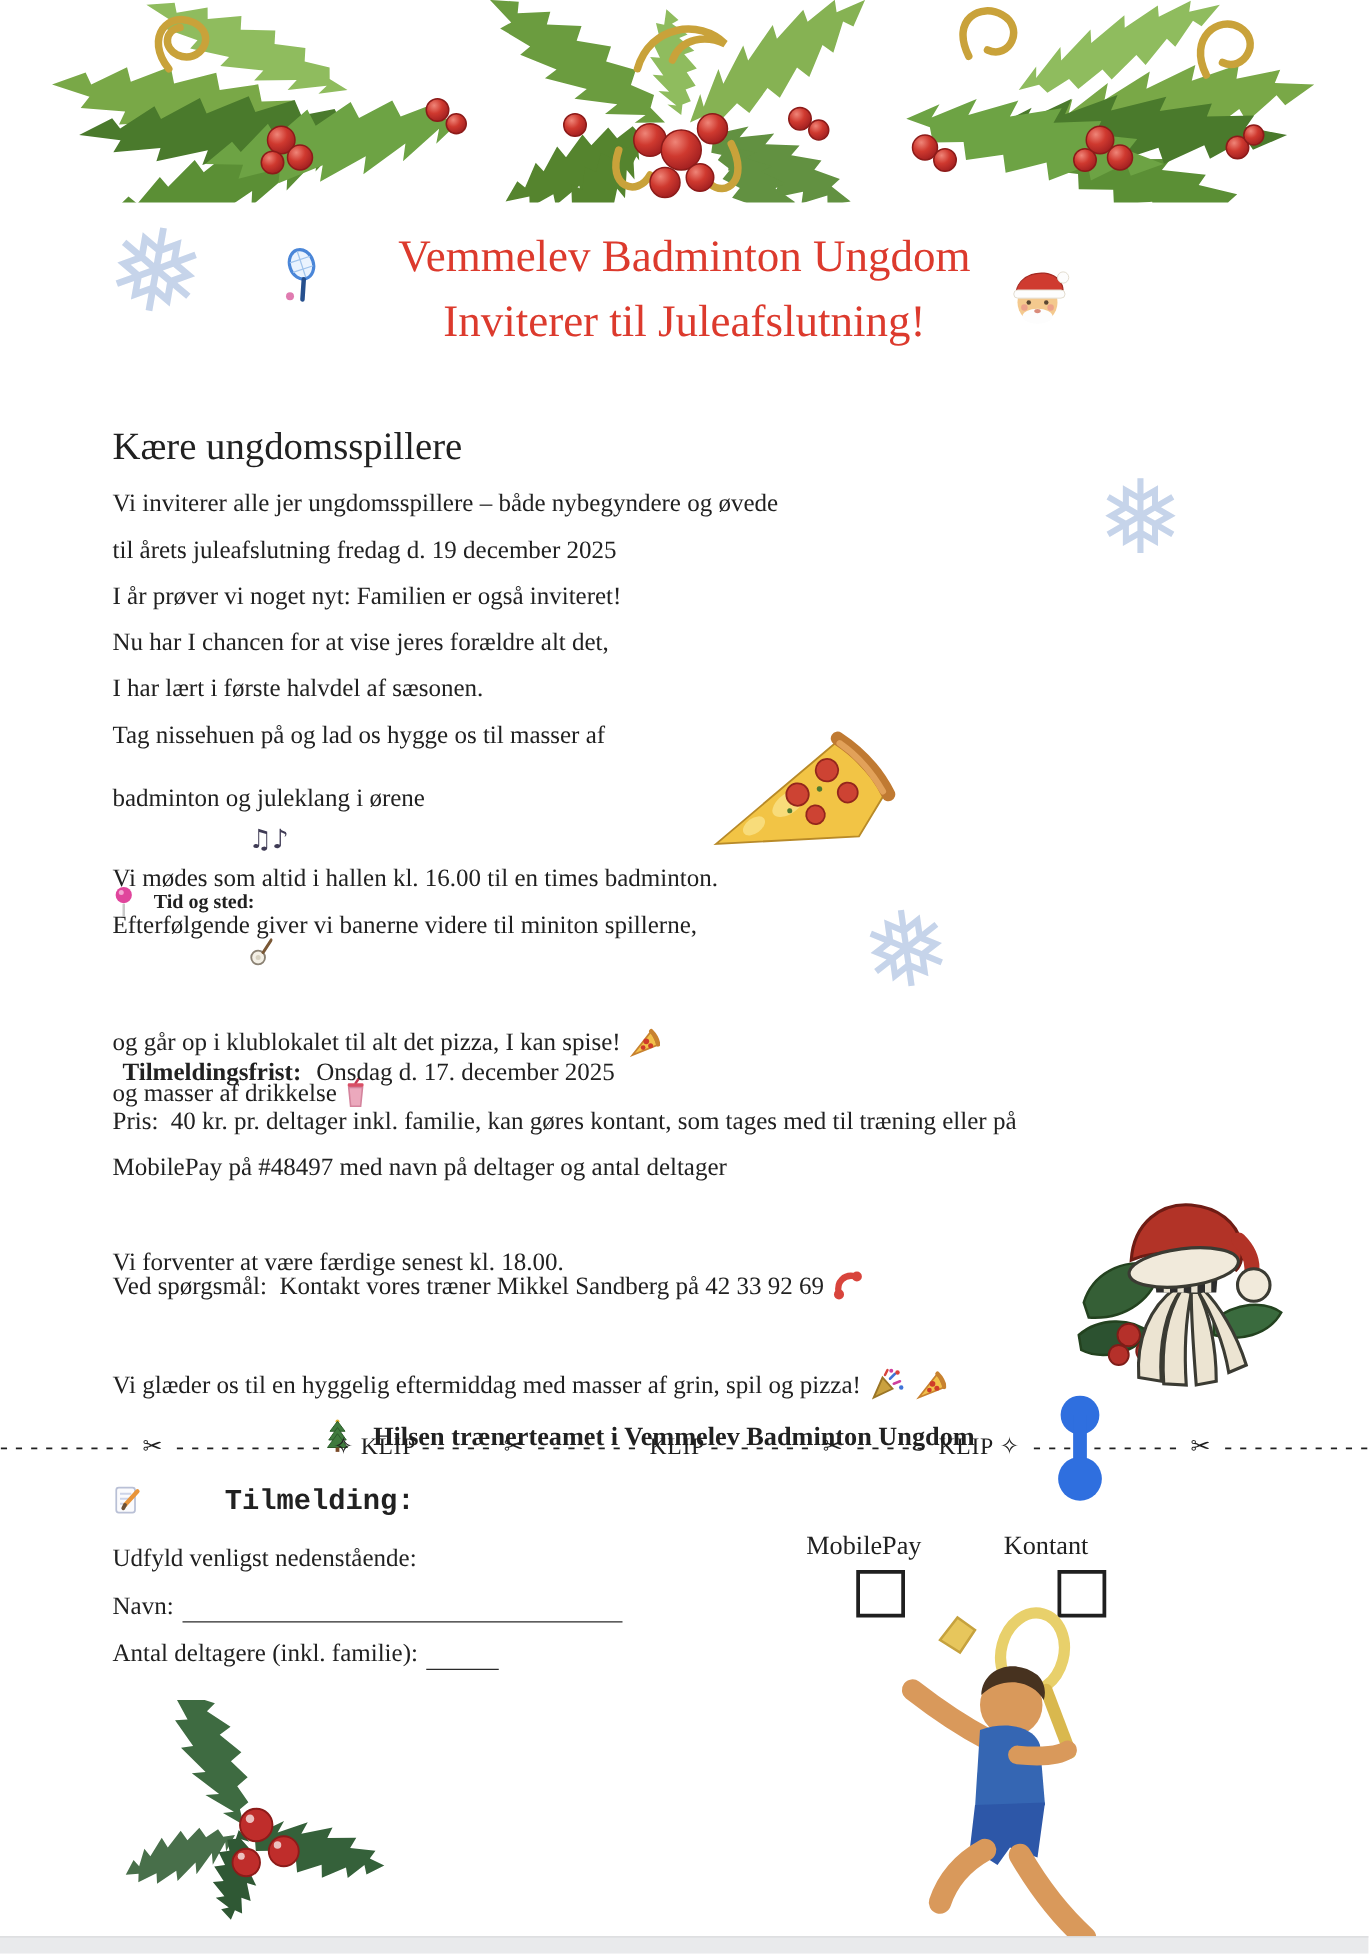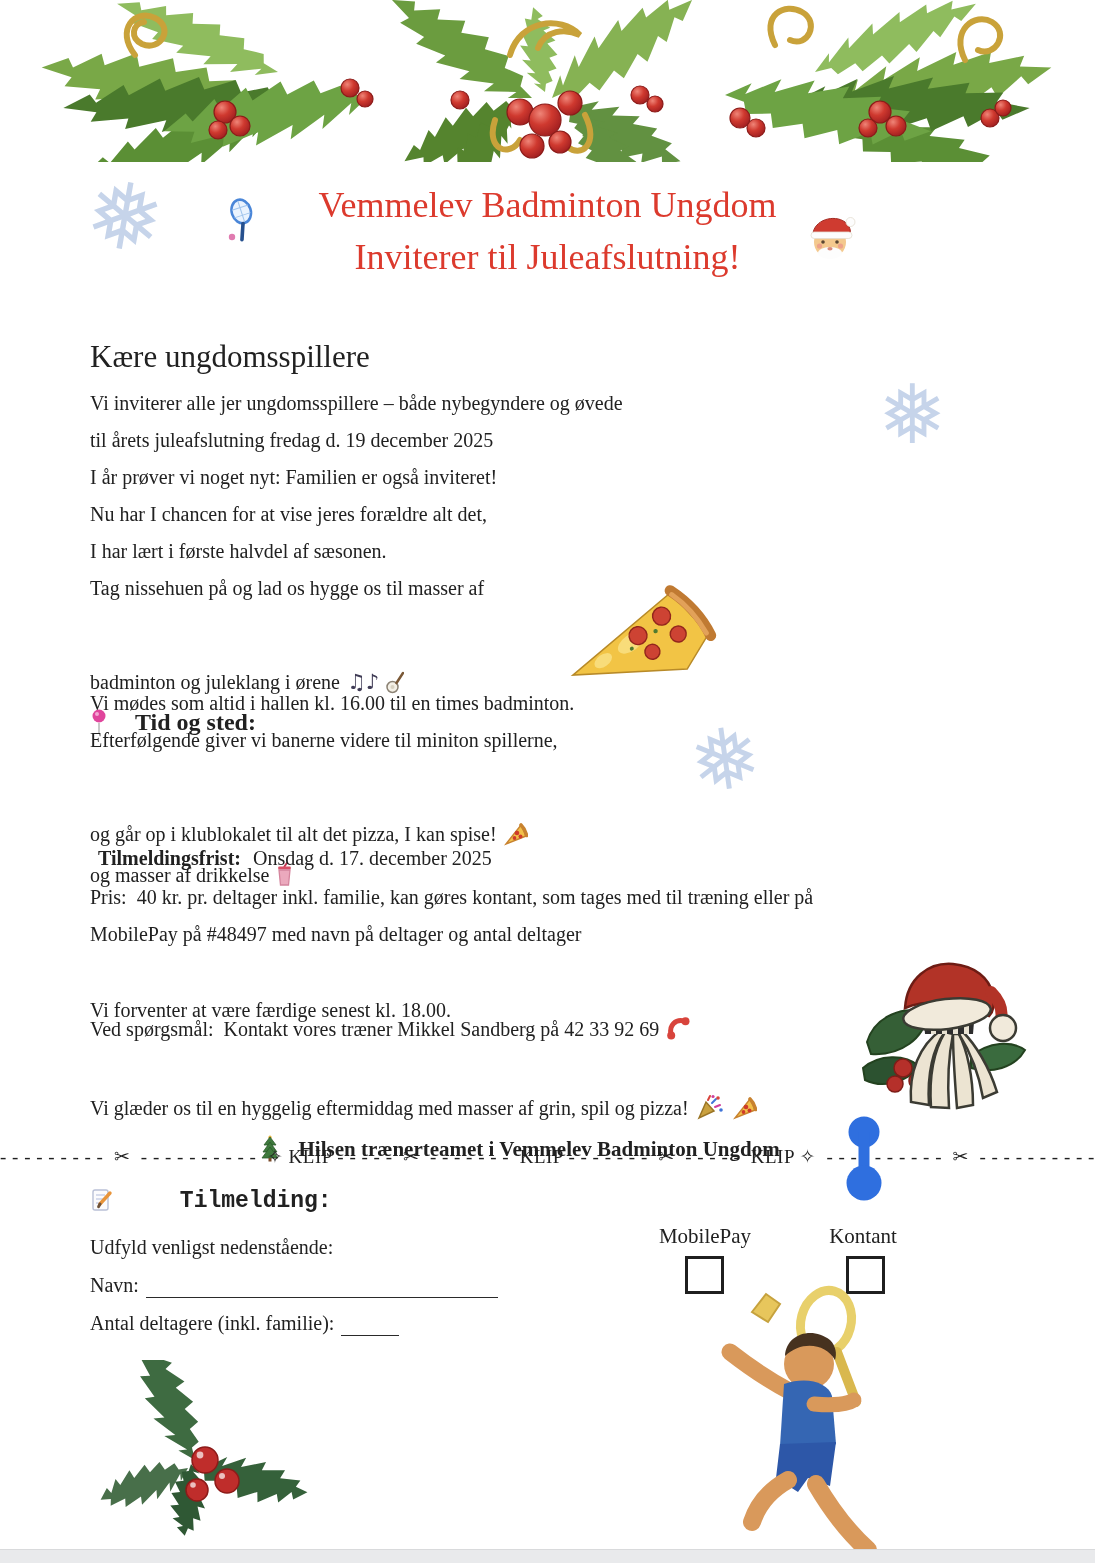--- a/index.html
+++ b/index.html
@@ -5,27 +5,27 @@
   html,body{margin:0;padding:0;background:#ffffff;}
   .page{position:relative;width:1095px;height:1563px;background:#ffffff;overflow:hidden;
         font-family:"Liberation Serif", serif;color:#212121;}
   .abs{position:absolute;}
   .title{position:absolute;left:0;width:1095px;text-align:center;color:#dc3a2d;
          font-size:36px;line-height:1.2;white-space:pre;}
   .ln{position:absolute;left:90px;font-size:20px;line-height:30px;white-space:pre;
       display:flex;align-items:center;gap:7px;}
   .greeting{font-size:31px;}
   .bold{font-weight:bold;}
-  .tidhead{font-size:24px;font-weight:bold;font-family:Liberation Serif, serif;}
+  .tidhead{font-size:16px;font-weight:bold;font-family:Liberation Serif, serif;}
   .sig{left:260px;font-size:21px;font-weight:bold;}
   .snow{position:absolute;line-height:1;font-family:"DejaVu Sans",sans-serif;color:#c6d4ea;}
   .cut{position:absolute;top:1145px;left:0;width:1095px;text-align:center;font-size:19px;
        white-space:pre;color:#1f1f1f;letter-spacing:0.5px;}
   .cb{position:absolute;width:33px;height:32px;border:3px solid #1f1f1f;background:#fff;}
-  .paylab{position:absolute;width:120px;text-align:center;font-size:21px;}
+  .paylab{position:absolute;width:120px;text-align:left;font-size:21px;}
   .fieldline{display:inline-block;border-bottom:1.6px solid #2a2a2a;height:24px;}
   .page-edge{position:absolute;left:0;top:1549px;width:1095px;height:14px;
              background:#e9eaec;border-top:1px solid #d9dadc;}
   .notes{font-family:"DejaVu Sans",sans-serif;font-size:21px;color:#3f3b55;line-height:1;}
   svg{display:block;}
 </style>
 </head>
 <body>
 
 <div class="page">
@@ -134,21 +134,21 @@
     <span>Kære ungdomsspillere</span>
   </div>
 
   <div class="ln" style="top:388px;text-align:center;"><span>Vi inviterer alle jer ungdomsspillere – både nybegyndere og øvede</span></div>
   <div class="ln" style="top:425px;"><span>til årets juleafslutning fredag d. 19 december 2025</span></div>
   <div class="ln" style="top:462px;"><span>I år prøver vi noget nyt: Familien er også inviteret!</span></div>
   <div class="ln" style="top:499px;"><span>Nu har I chancen for at vise jeres forældre alt det,</span></div>
   <div class="ln" style="top:536px;"><span>I har lært i første halvdel af sæsonen.</span></div>
   <div class="ln" style="top:573px;"><span>Tag nissehuen på og lad os hygge os til masser af</span></div>
 
-  <div class="ln" style="top:610px;">
+  <div class="ln" style="top:624px;flex-direction:column;">
     <span>badminton og juleklang i ørene</span>
     <span class="notes">♫♪</span>
     <span>
       <svg width="18" height="24" viewBox="0 0 18 24">
         <circle cx="6.5" cy="17" r="5.5" fill="#f4f0e6" stroke="#8b8274" stroke-width="1.5"></circle>
         <circle cx="6.5" cy="17" r="2" fill="#d8d2c2"></circle>
         <path d="M10.5,13 L17,3" stroke="#7a5836" stroke-width="2.5" stroke-linecap="round"></path>
       </svg>
     </span>
   </div>

